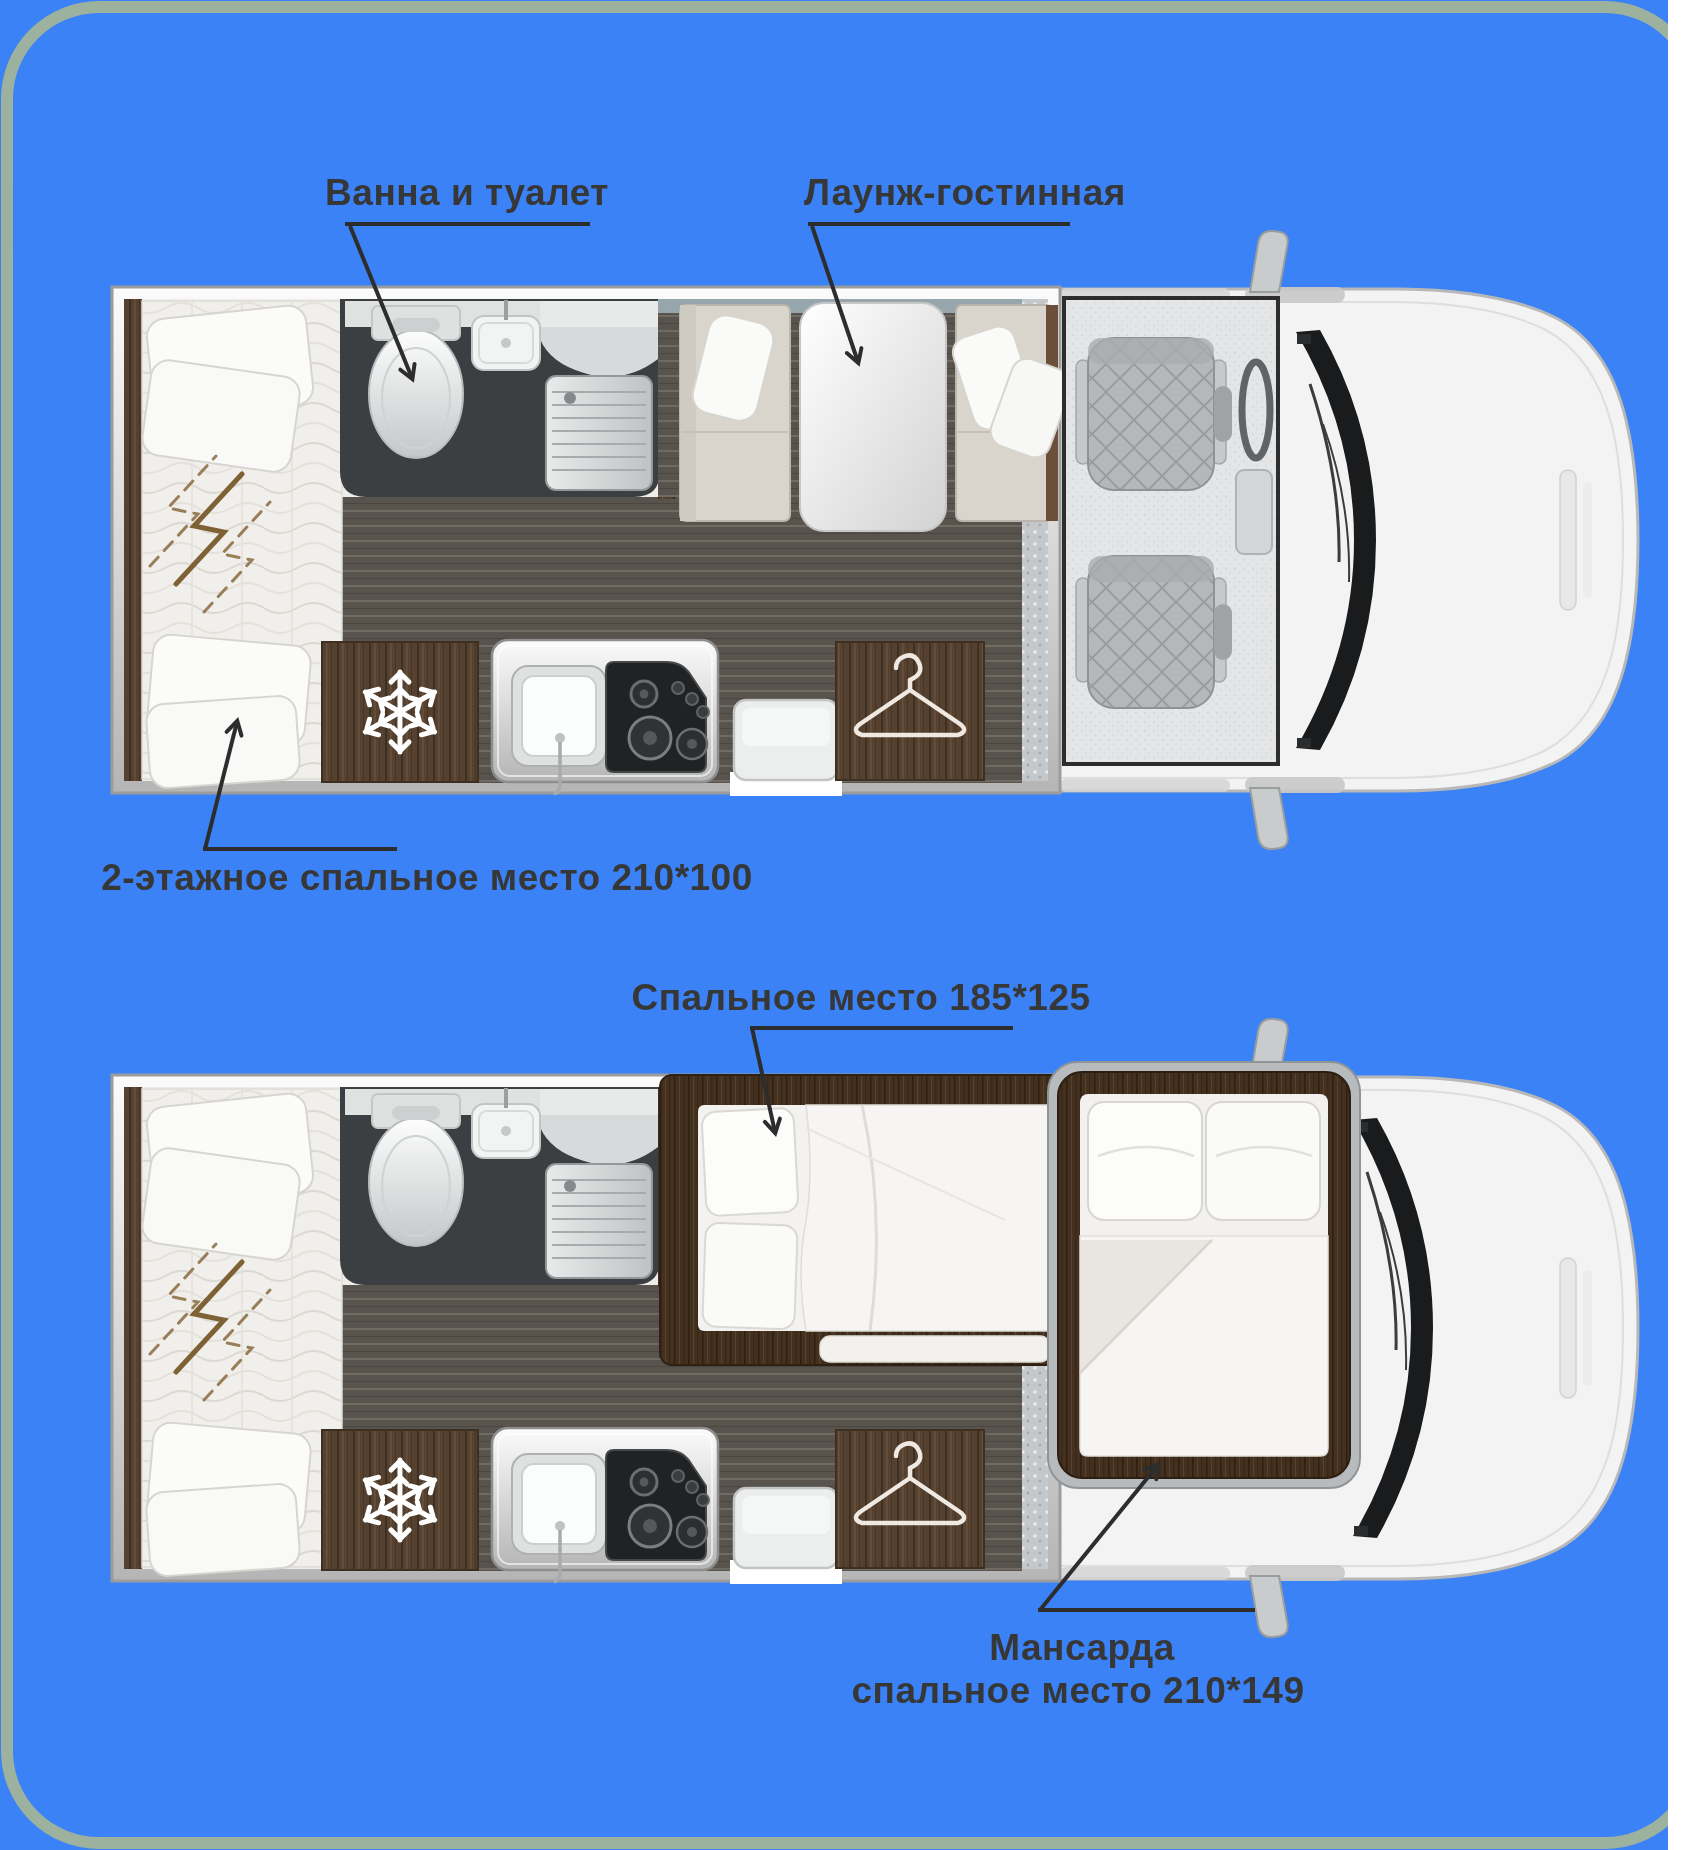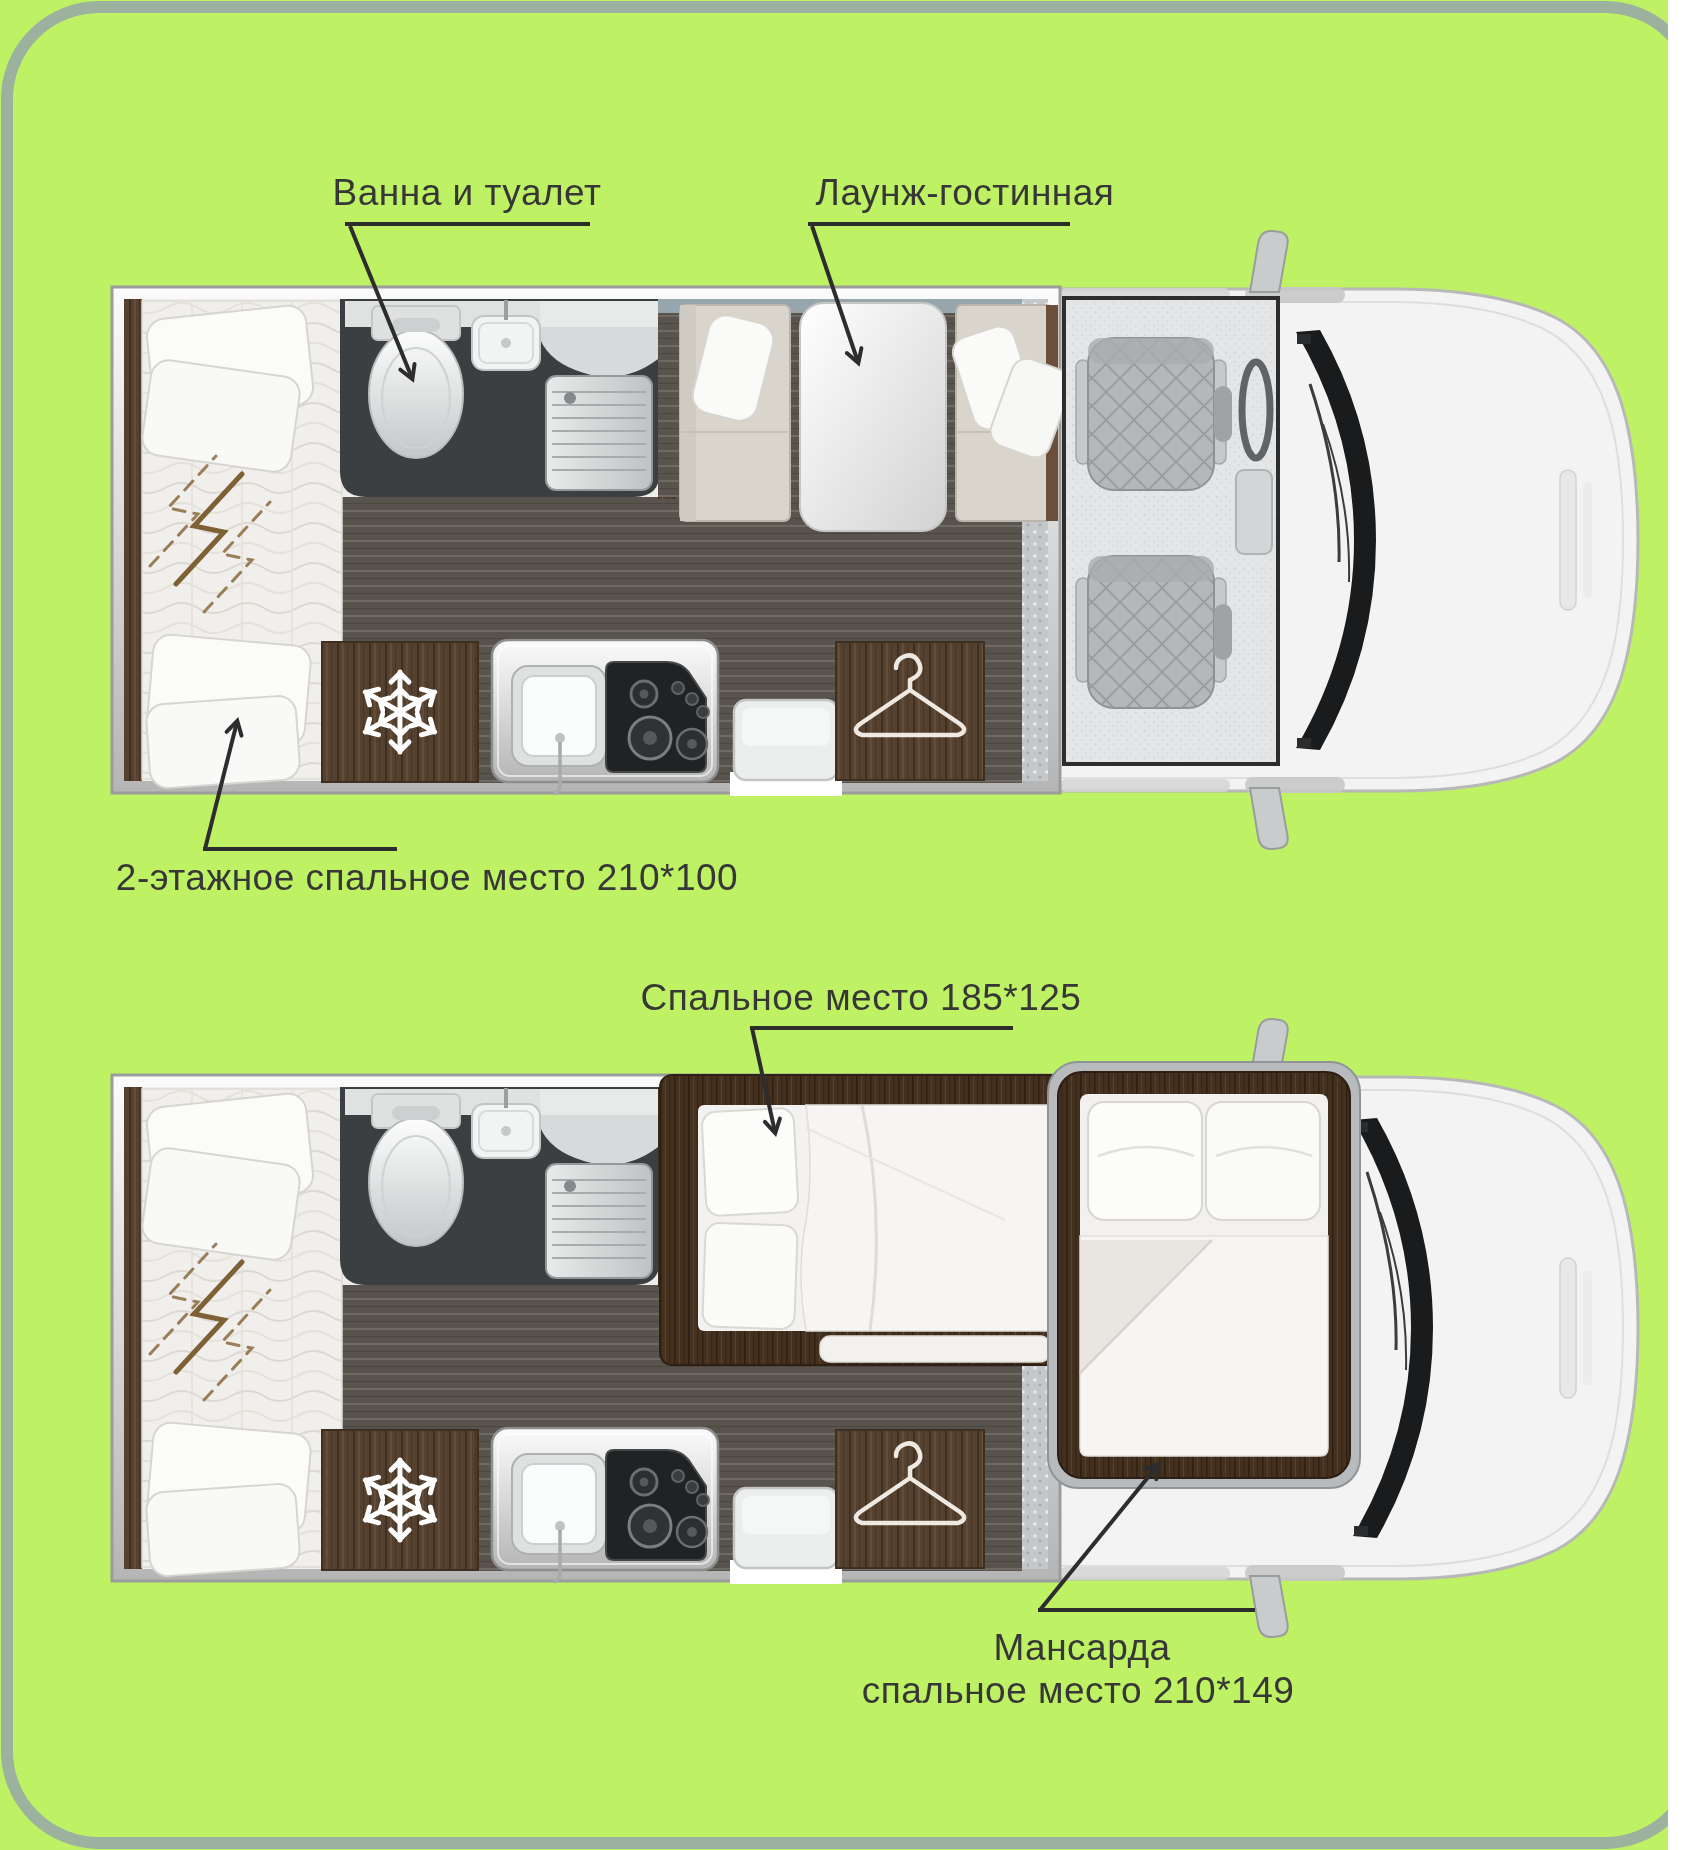--- a/index.html
+++ b/index.html
@@ -1,21 +1,22 @@
 <!DOCTYPE html>
 <html><head>
 <meta charset="utf-8">
 <style>
   html,body{margin:0;padding:0;background:#ffffff;}
   .canvas{
     position:relative;
     width:1668px;height:1850px;
-    background:#bef264;
+    background:#3b82f6;
     font-family:"Liberation Sans", sans-serif;
     overflow:hidden;
+    font-weight:bold;
   }
   svg{position:absolute;left:0;top:0;}
   .lbl{
     font-family:"Liberation Sans", sans-serif;
     font-size:37px;
     letter-spacing:0.5px;
     fill:#373737;
   }
   .leader{stroke:#2d2d2d;stroke-width:4;fill:none;}
 </style>

